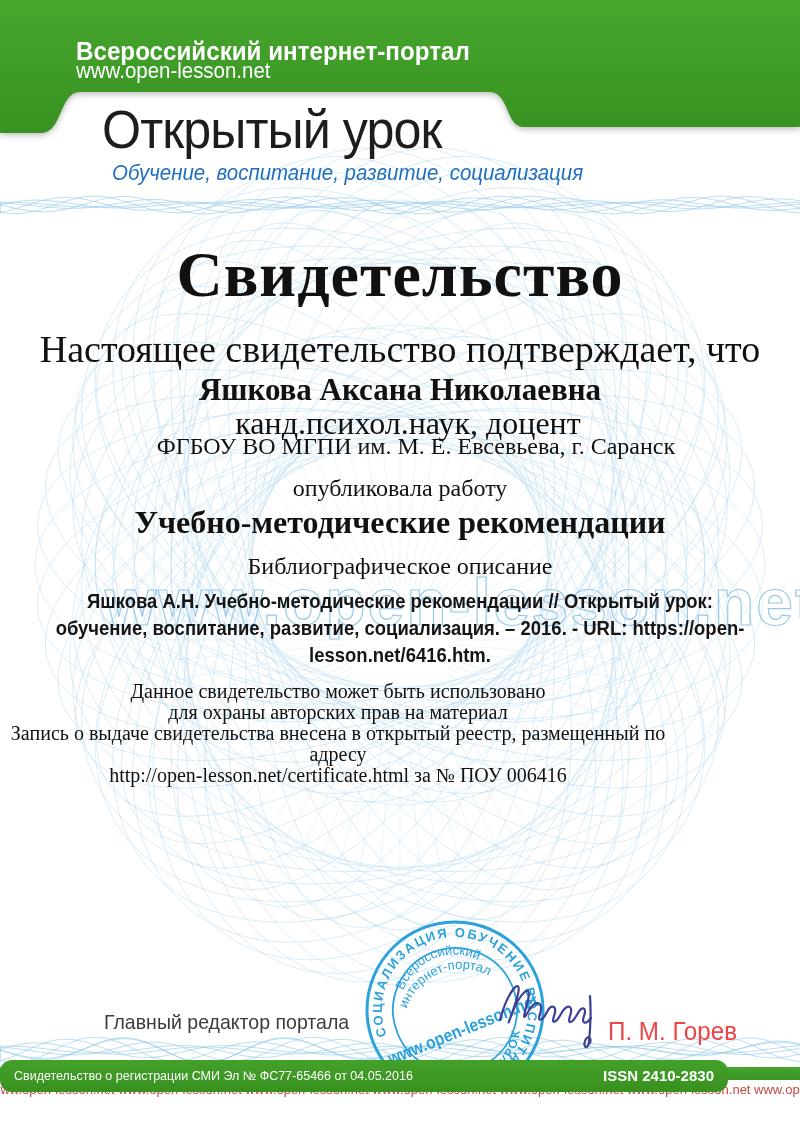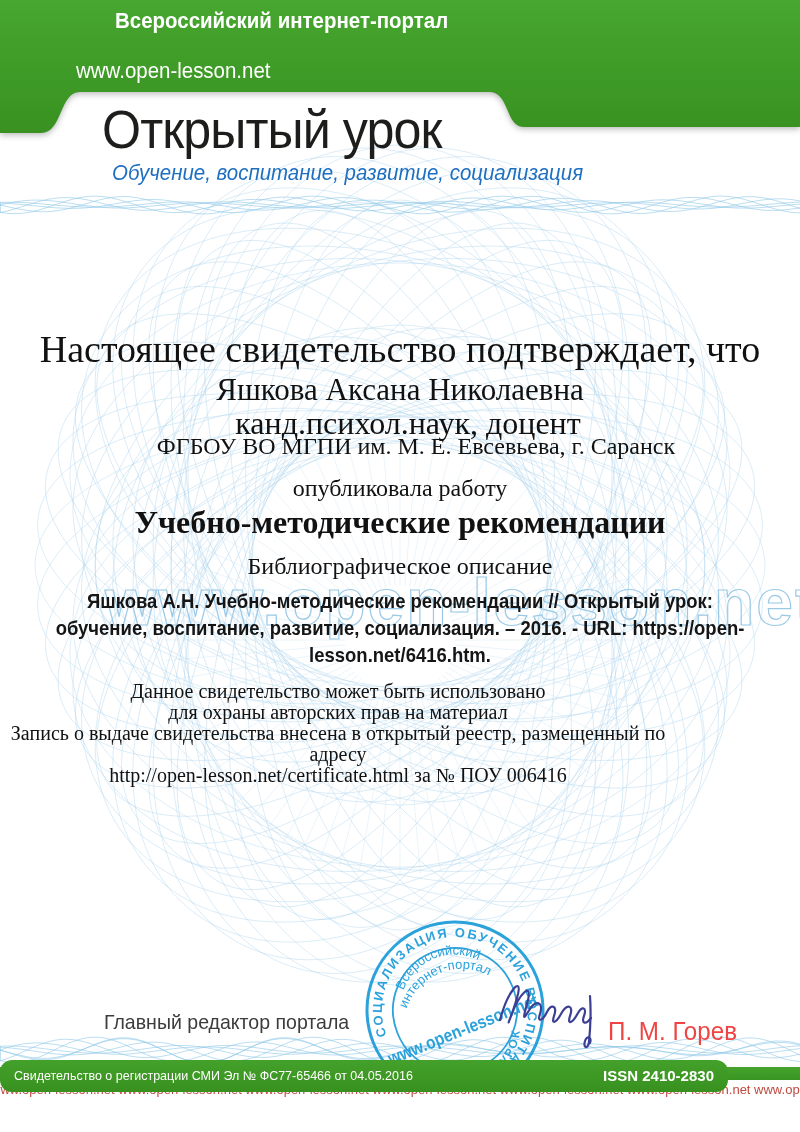--- a/index.html
+++ b/index.html
@@ -1,35 +1,35 @@
 <!DOCTYPE html>
 <html><head>
 <meta charset="utf-8">
 <style>
   html,body{margin:0;padding:0;background:#fff;}
   .page{position:relative;width:800px;height:1132px;background:#fff;overflow:hidden;
         font-family:"Liberation Sans","DejaVu Sans",sans-serif;}
   
   .header-svg{position:absolute;left:0;top:0;z-index:10;filter:drop-shadow(0 2px 3px rgba(0,0,0,.28));}
   .hdr-text{position:absolute;z-index:11;color:#fff;white-space:nowrap;}
-  .portal-label{left:76px;top:8px;font-size:22px;font-weight:bold;margin-left:39px;}
+  .portal-label{left:76px;top:36px;font-size:26px;font-weight:bold;}
   .portal-url{left:76px;top:58px;font-size:22px;}
   .squeeze{display:inline-block;transform:scaleX(.93);transform-origin:left center;}
   .site-title{position:absolute;left:102px;top:98px;z-index:11;font-size:54px;color:#1d1d1b;
               letter-spacing:-1px;white-space:nowrap;}
   .site-subtitle{position:absolute;left:112px;top:160px;z-index:11;font-size:22px;font-style:italic;
                  color:#1f6fc0;white-space:nowrap;}
   
   .guilloche{position:absolute;left:0;top:0;z-index:1;}
   
   .cline{position:absolute;left:0;width:800px;text-align:center;z-index:3;color:#111;
          font-family:"Liberation Serif","DejaVu Serif",serif;white-space:nowrap;}
   .cert-title{top:238px;font-size:64px;font-weight:bold;letter-spacing:1px;}
   .confirm{top:327px;font-size:38px;}
-  .name{top:372px;font-size:31px;font-weight:normal;}
+  .name{top:372px;font-size:31px;font-weight:bold;}
   .degree{top:405px;font-size:32px;padding-left:8px;}
   .affil{top:433px;font-size:24px;margin-left:16px;}
   .action{top:475px;font-size:24px;}
   .work-title{top:504px;font-size:32px;font-weight:bold;}
   .bib-label{top:553px;font-size:24px;}
   .bib-block{position:absolute;top:587px;left:0;width:800px;z-index:3;text-align:center;
              font-family:"Liberation Sans","DejaVu Sans",sans-serif;font-weight:bold;
              font-size:21px;line-height:27px;color:#151515;transform:scaleX(.88);transform-origin:center;}
   .usage-block{position:absolute;top:681px;left:0;width:676px;z-index:3;text-align:center;
                font-family:"Liberation Serif","DejaVu Serif",serif;font-size:20px;line-height:21px;color:#111;}
@@ -212,20 +212,21 @@
         <stop offset="1" stop-color="#389120"></stop>
       </linearGradient>
     </defs>
     <path d="M0,0 H800 V127 H524 C505,127 510,92 489,92 H80 C59,92 63,133 41,133 H0 Z" fill="url(#gg)"></path>
   </svg>
   <div class="hdr-text portal-label"><span class="squeeze">Всероссийский интернет-портал</span></div>
   <div class="hdr-text portal-url"><span class="squeeze">www.open-lesson.net</span></div>
   <div class="site-title"><span class="squeeze">Открытый урок</span></div>
   <div class="site-subtitle"><span class="squeeze">Обучение, воспитание, развитие, социализация</span></div>
 
+  <div class="cline cert-title">Свидетельство</div>
   <div class="cline confirm">Настоящее свидетельство подтверждает, что</div>
   <div class="cline name">Яшкова Аксана Николаевна</div>
   <div class="cline degree">канд.психол.наук, доцент</div>
   <div class="cline affil">ФГБОУ ВО МГПИ им. М. Е. Евсевьева, г. Саранск</div>
   <div class="cline action">опубликовала работу</div>
   <div class="cline work-title">Учебно-методические рекомендации</div>
   <div class="cline bib-label">Библиографическое описание</div>
 
   <div class="bib-block">
     <div>Яшкова А.Н. Учебно-методические рекомендации  // Открытый урок:</div>

